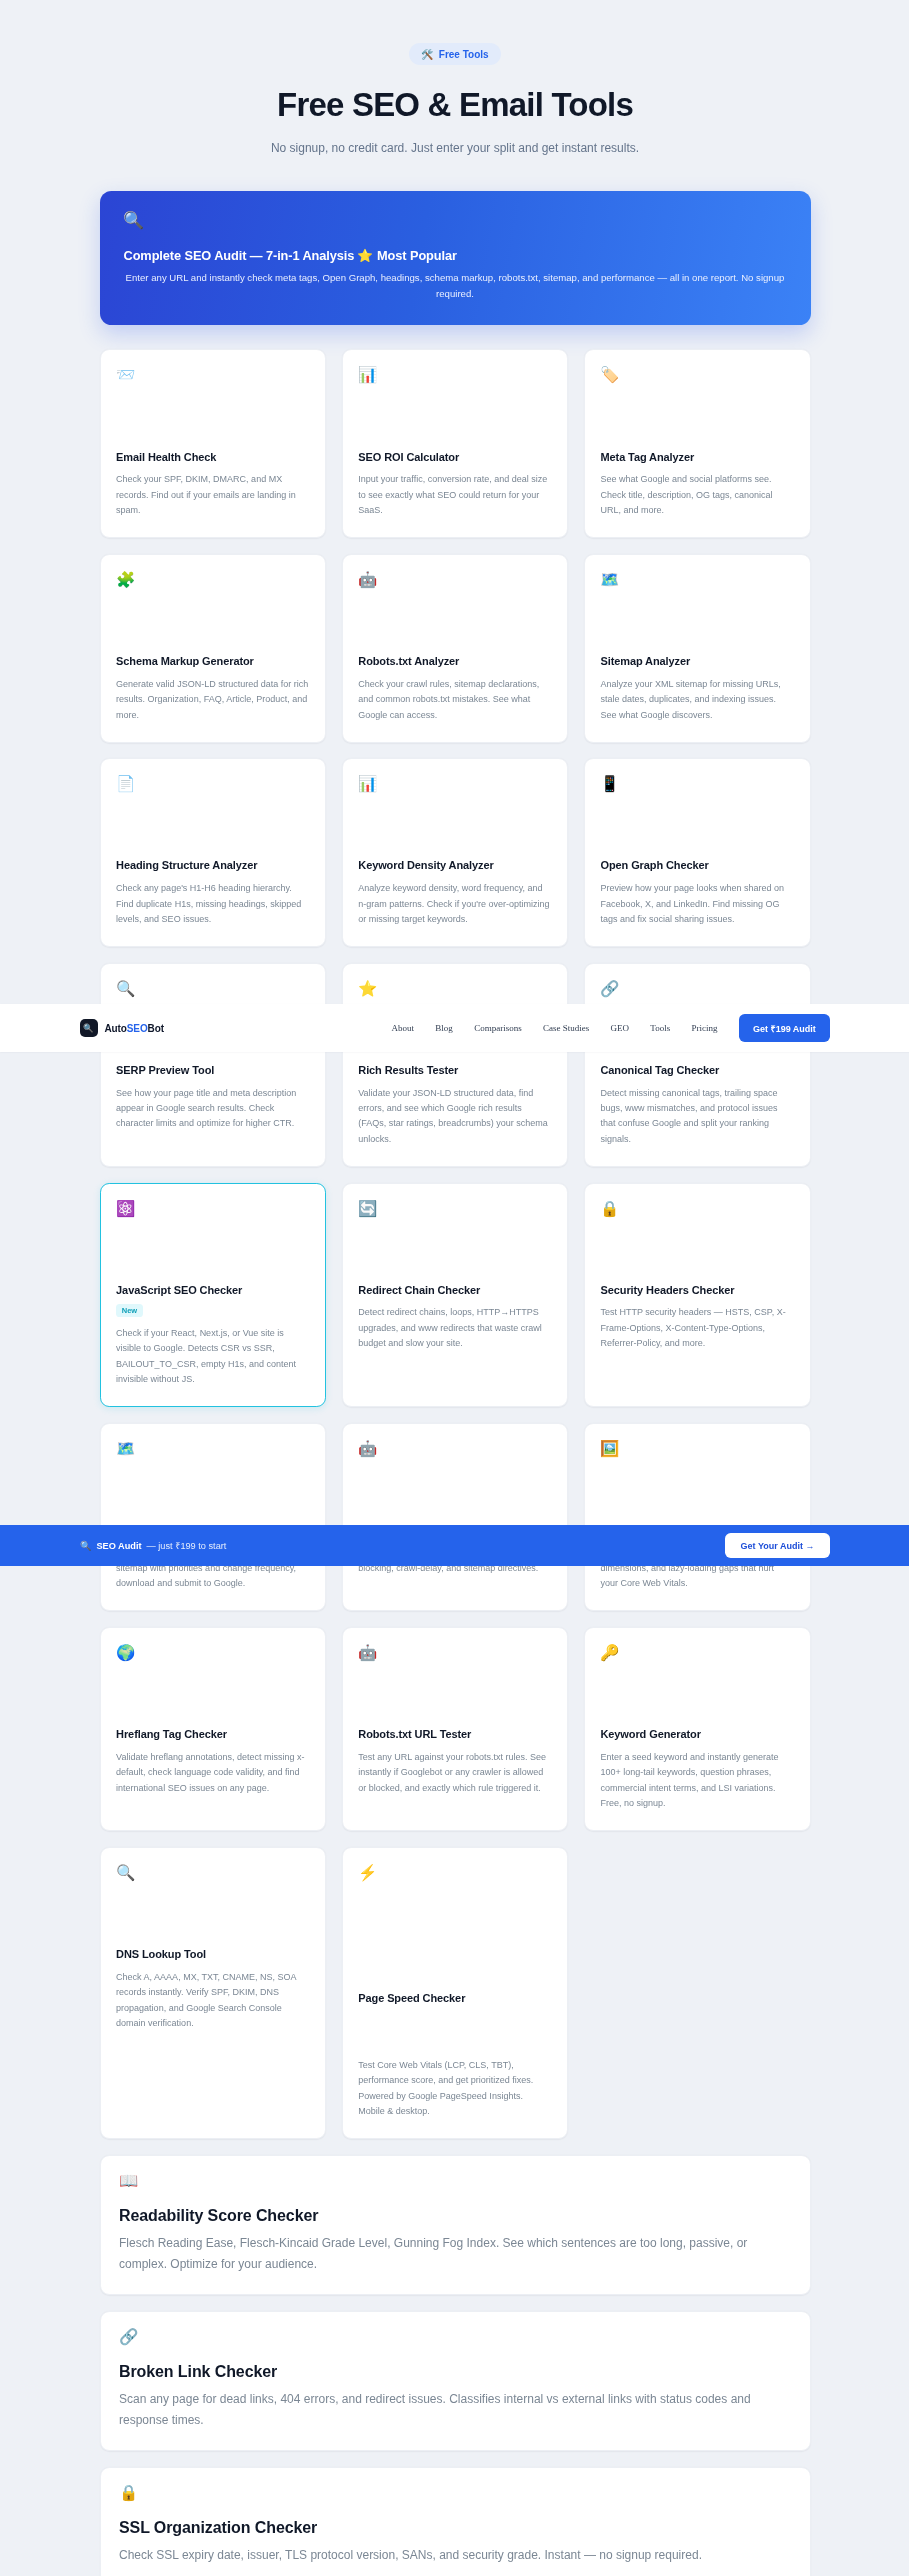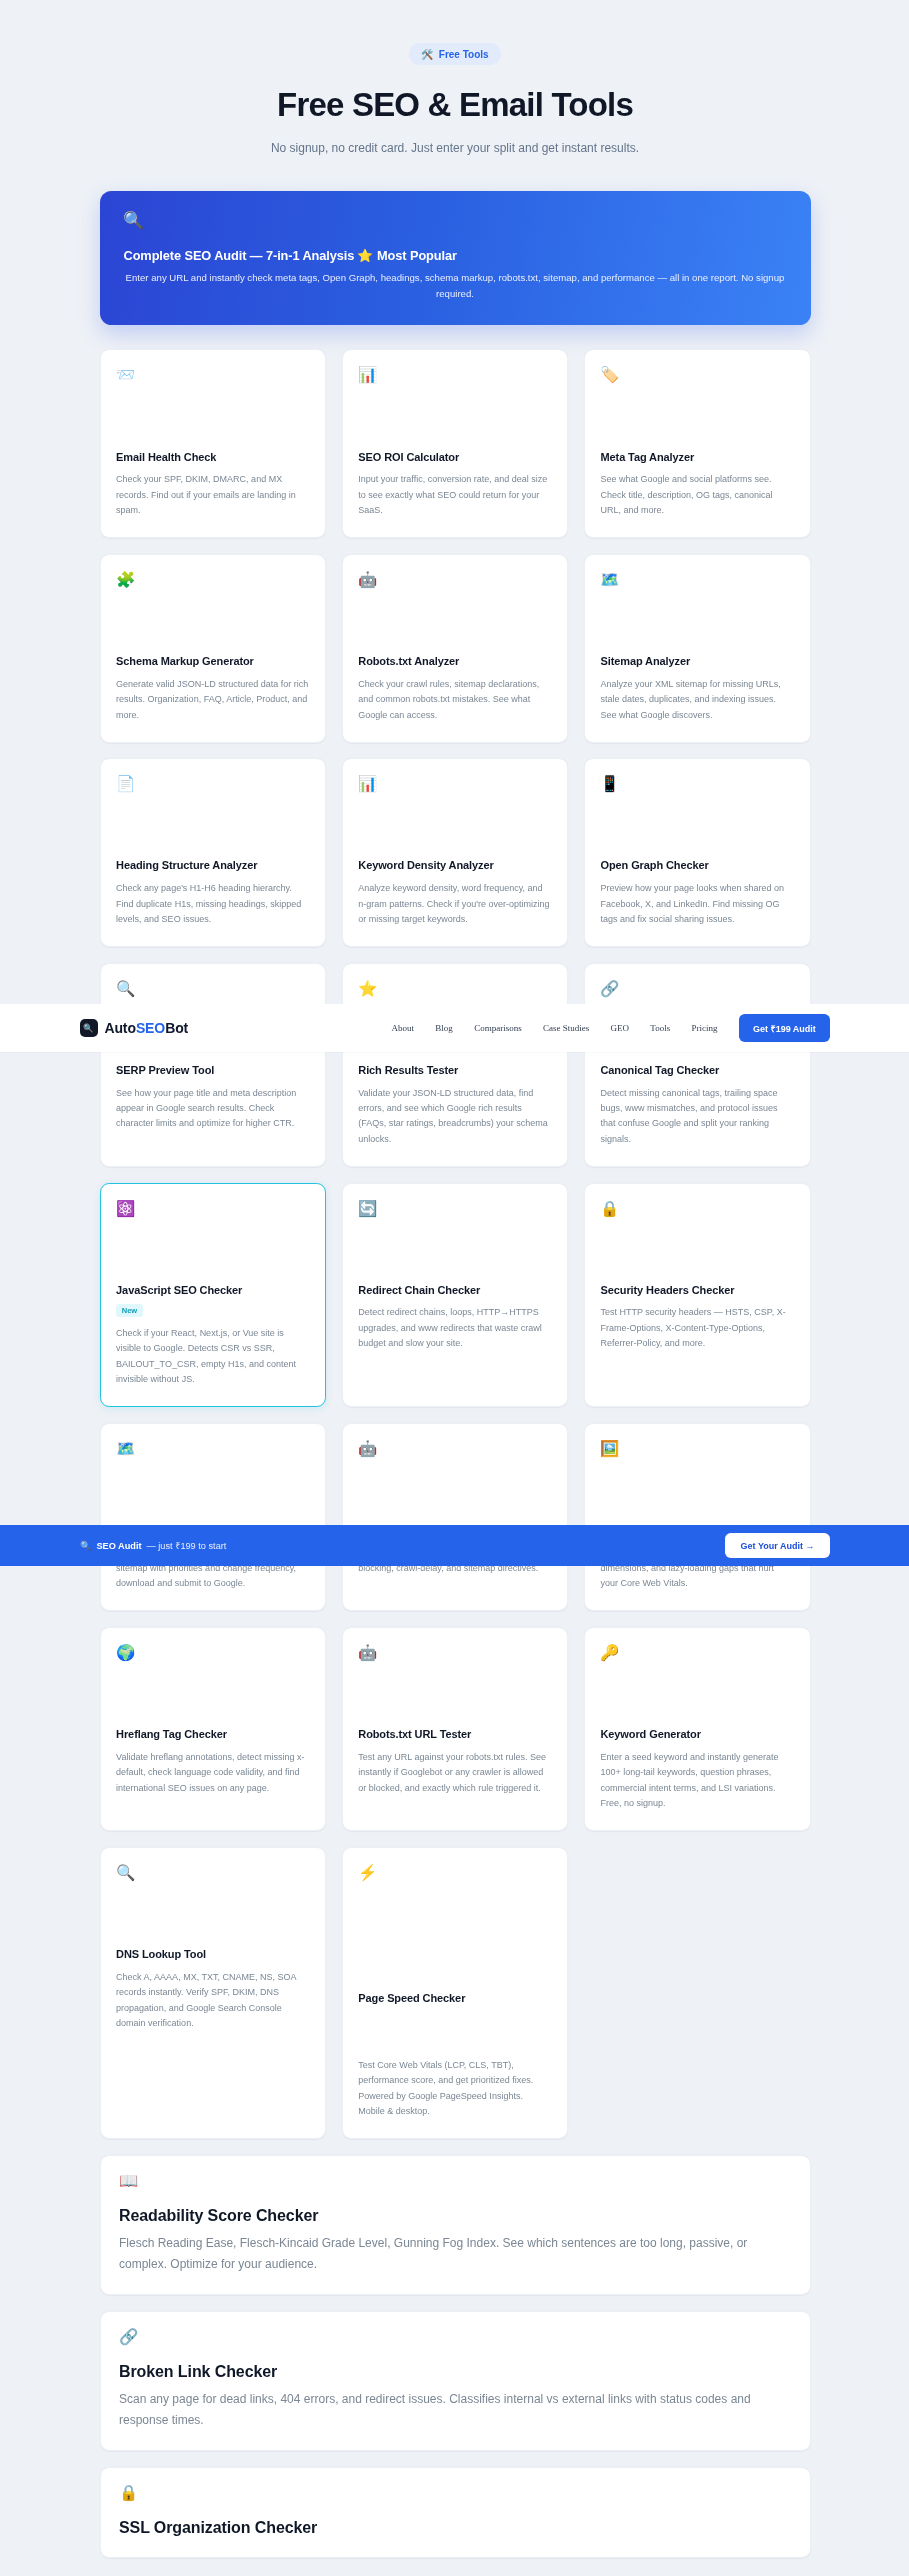--- a/index.html
+++ b/index.html
@@ -111,21 +111,21 @@
     padding: 0 80px;
     z-index: 30;
   }
   .brand { display: flex; align-items: center; gap: 6.4px; }
   .brand-mark {
     width: 18px; height: 18px; border-radius: 5px;
     background: #111827; color: #fff;
     display: flex; align-items: center; justify-content: center;
     font-size: 8.5px;
   }
-  .brand-name { font-size: 14px; font-weight: 800; color: #0f172a; letter-spacing: -0.1px; }
+  .brand-name { font-size: 10px; font-weight: 800; color: #0f172a; letter-spacing: -0.1px; }
   .brand-name .accent { color: #2563eb; }
   .nav-links {
     margin-left: auto; display: flex; align-items: center; gap: 21.3px; font-family: Liberation Serif, serif;
   }
   .nav-links a {
     font-size: 9px; color: #344054; text-decoration: none; font-weight: 400;
     white-space: nowrap;
   }
   .nav-cta {
     margin-left: 21.3px; background: #2563eb; color: #fff;
@@ -302,20 +302,21 @@
           <p>Flesch Reading Ease, Flesch-Kincaid Grade Level, Gunning Fog Index. See which sentences are too long, passive, or complex. Optimize for your audience.</p>
         </a>
         <a href="#" class="card-wide" style="text-decoration: none; display: block;">
           <span class="cicon">🔗</span>
           <h3>Broken Link Checker</h3>
           <p>Scan any page for dead links, 404 errors, and redirect issues. Classifies internal vs external links with status codes and response times.</p>
         </a>
         <a href="#" class="card-wide" style="text-decoration: none; display: block;">
           <span class="cicon">🔒</span>
           <h3>SSL Organization Checker</h3>
+          <p>Check SSL expiry date, issuer, TLS protocol version, SANs, and security grade. Instant — no signup required.</p>
         </a>
       </div>
 
     <div class="cta-row">
       <button class="cta-dark">View All 30 Free SEO Tools →</button>
     </div>
 
   </div>
 </div>
 

